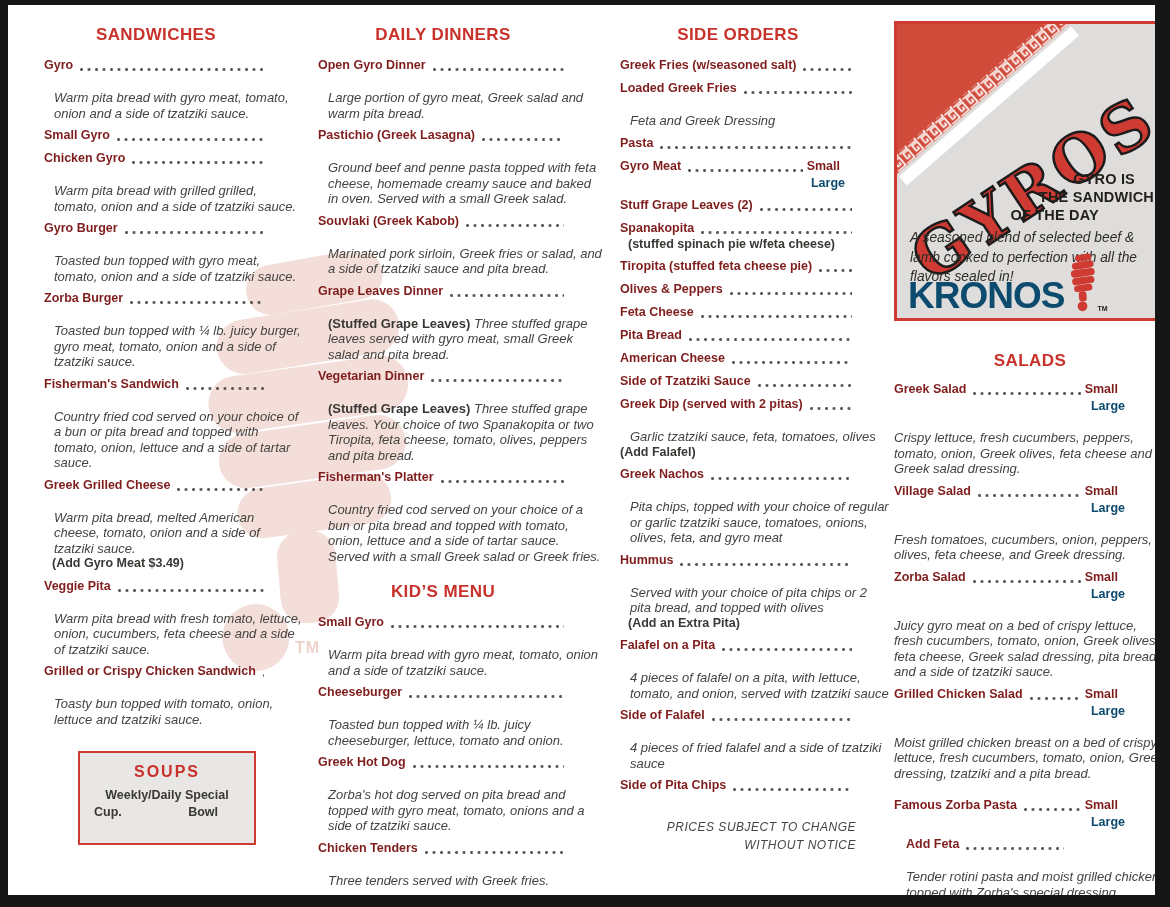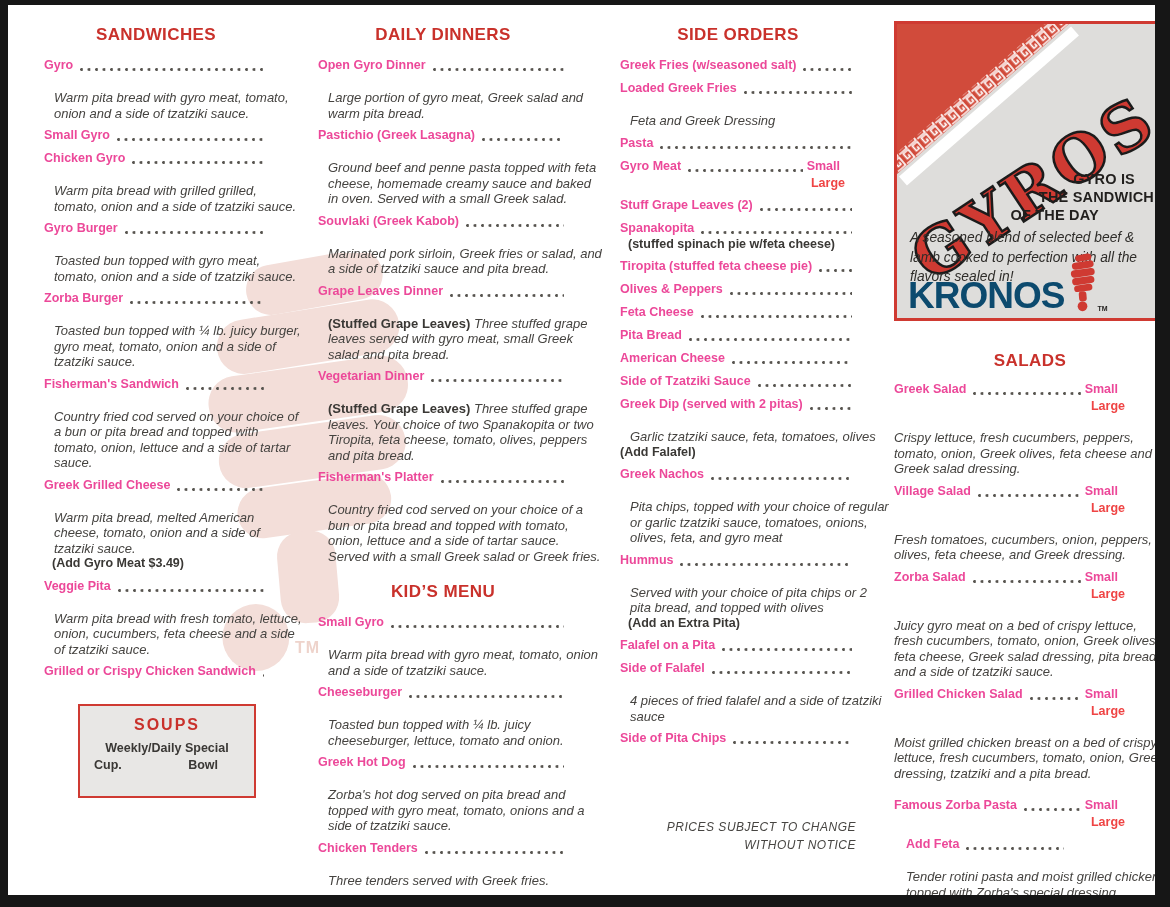--- a/index.html
+++ b/index.html
@@ -21,28 +21,28 @@
 
   .htitle{margin:0 0 12px;text-align:center;font-size:17px;font-weight:bold;
           color:var(--accent-red,#c9312b);letter-spacing:.4px}
   .htitle.kids{margin-top:18px}
   .c4 .htitle{margin:30px 0 10px}
 
   
   .mi{margin:0 0 6px}
   .mi.sub{margin-left:12px}
   .mi.gap{margin-top:16px}
-  .head{display:flex;align-items:flex-end;line-height:17px;font-size:12.5px;font-weight:bold;color:#ec4899;}
+  .head{display:flex;align-items:flex-end;line-height:17px;font-size:12.5px;font-weight:bold;color:#7f1d1d;}
   .nm{white-space:nowrap}
   .leader{flex:1 1 12px;align-self:flex-end;height:3px;margin:0 4px 3px 7px;
           background-image:radial-gradient(circle at 1.5px 1.5px,#57544f 1.25px,transparent 1.6px);
           background-size:7.5px 3px;background-repeat:repeat-x;}
   .head.short .leader{flex:0 0 98px}
   .size{font-weight:bold;white-space:nowrap}
-  .size2{text-align:right;font-weight:bold;font-size:12.5px;color:#ef4444;line-height:16px}
+  .size2{text-align:right;font-weight:bold;font-size:12.5px;color:#0c4a6e;line-height:16px}
   .c3 .head.sized{padding-right:16px}.c3 .size2{padding-right:11px}
   .c4 .head.sized{padding-right:48px}.c4 .size2{padding-right:41px}
   .desc{margin:16px -34px 0 10px;font-size:13px;line-height:15.5px;font-style:italic;color:#454340;}
   .c4 .desc{margin-right:0}
   .desc.noind{margin-left:0}
   .desc.just{text-align:justify}
   .dbold,.note{font-style:normal;font-weight:bold;color:#3a3835}
   .note{margin:0 0 0 8px;font-size:12.5px;line-height:15.5px}
   .note.noind{margin-left:0}
 
@@ -150,20 +150,21 @@
             <span class="nm">Veggie Pita</span>
             <span class="leader"></span>
           </div>
           <p class="desc"><span class="dit">Warm pita bread with fresh tomato, lettuce, onion, cucumbers, feta cheese and a side of tzatziki sauce.</span></p>
         </div>
         <div class="mi">
           <div class="head">
             <span class="nm">Grilled or Crispy Chicken Sandwich</span>
             <span class="leader"></span>
           </div>
+          <p class="desc"><span class="dit">Toasty bun topped with tomato, onion, lettuce and tzatziki sauce.</span></p>
         </div>
       </div>
 
     <div class="soups">
       <h3 class="soups-title">SOUPS</h3>
       <div class="soups-special">Weekly/Daily Special</div>
       <div class="soups-row">
         <span>Cup.</span>
         <span>Bowl</span>
       </div>
@@ -369,20 +370,21 @@
             <span class="leader"></span>
           </div>
           <p class="desc"><span class="dit">Served with your choice of pita chips or 2 pita bread, and topped with olives</span></p>
           <p class="note">(Add an Extra Pita)</p>
         </div>
         <div class="mi">
           <div class="head">
             <span class="nm">Falafel on a Pita</span>
             <span class="leader"></span>
           </div>
+          <p class="desc"><span class="dit">4 pieces of falafel on a pita, with lettuce, tomato, and onion, served with tzatziki sauce</span></p>
         </div>
         <div class="mi">
           <div class="head">
             <span class="nm">Side of Falafel</span>
             <span class="leader"></span>
           </div>
           <p class="desc"><span class="dit">4 pieces of fried falafel and a side of tzatziki sauce</span></p>
         </div>
         <div class="mi">
           <div class="head">

